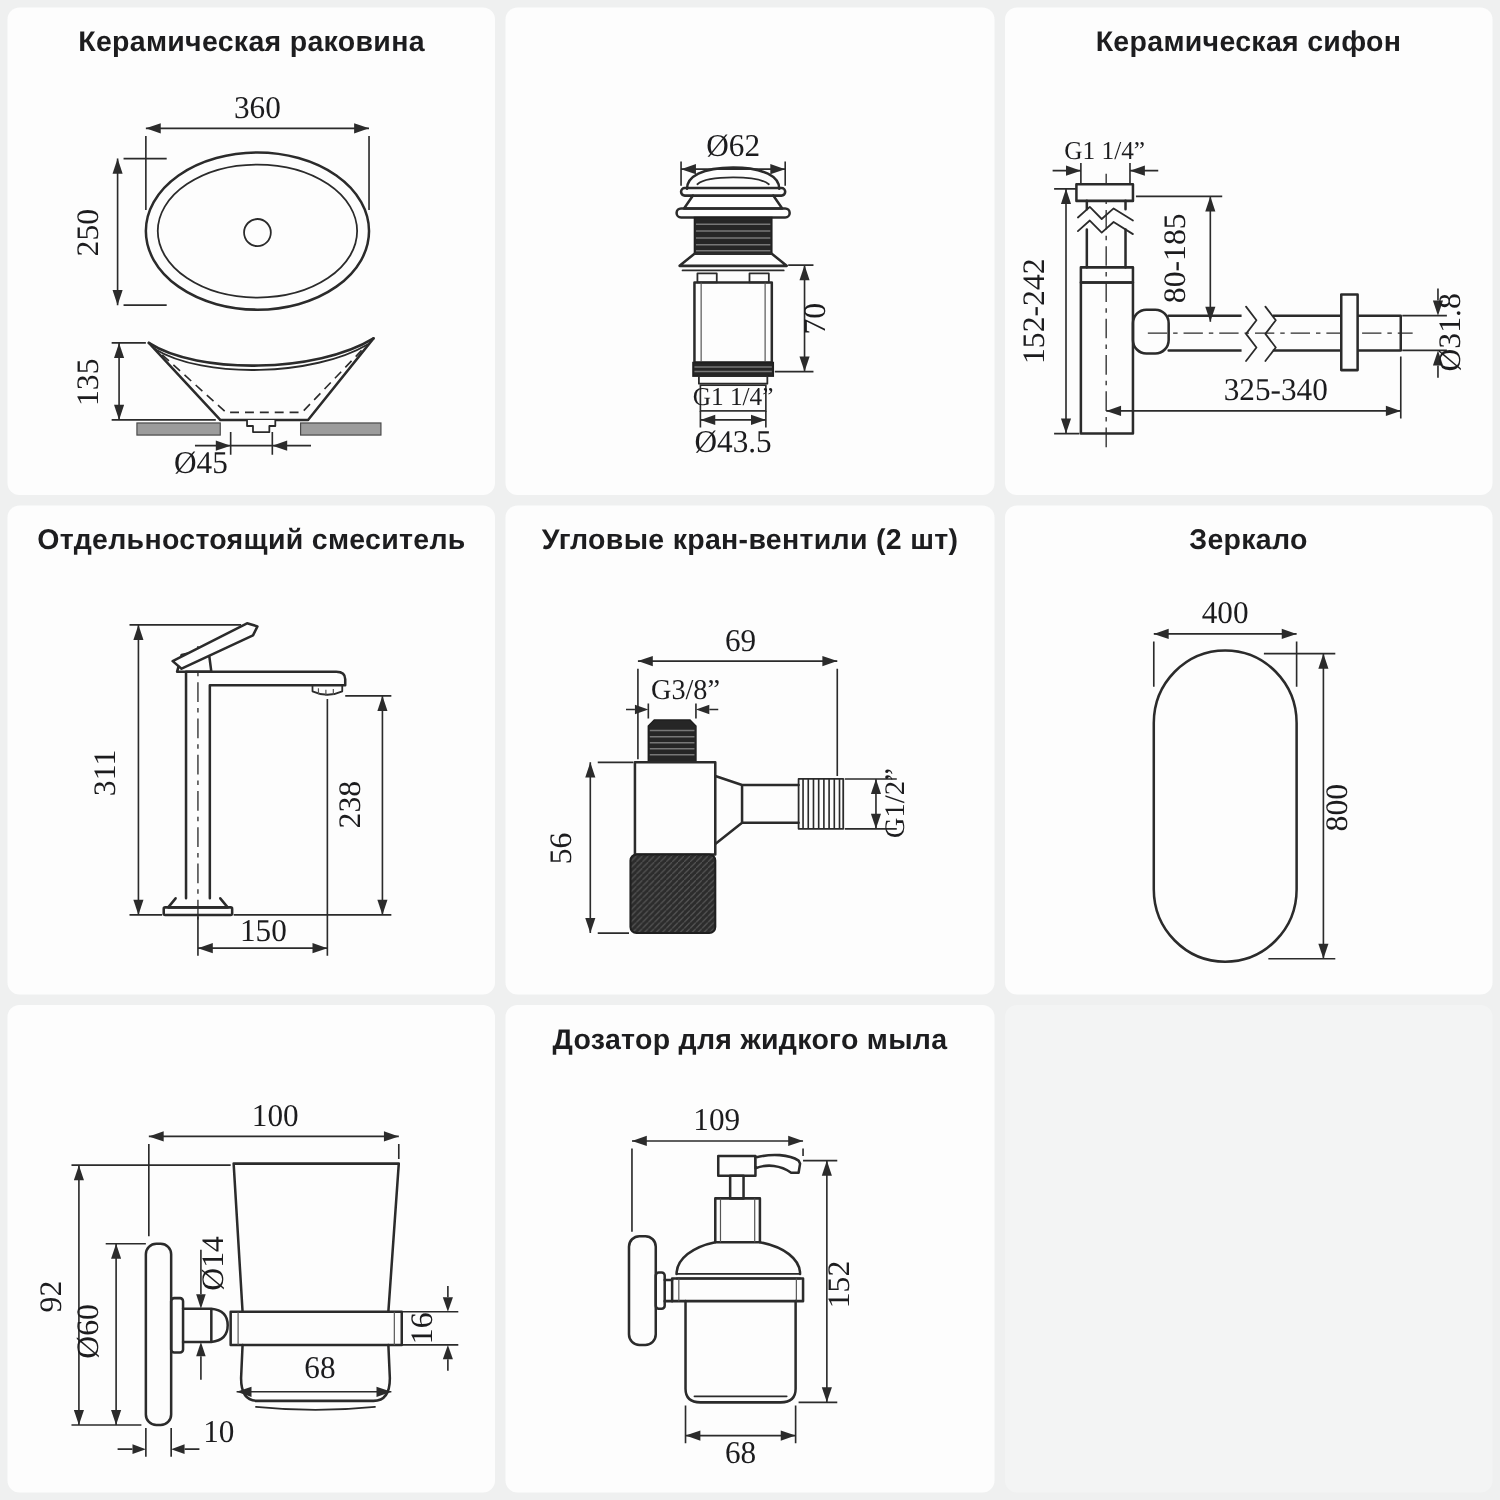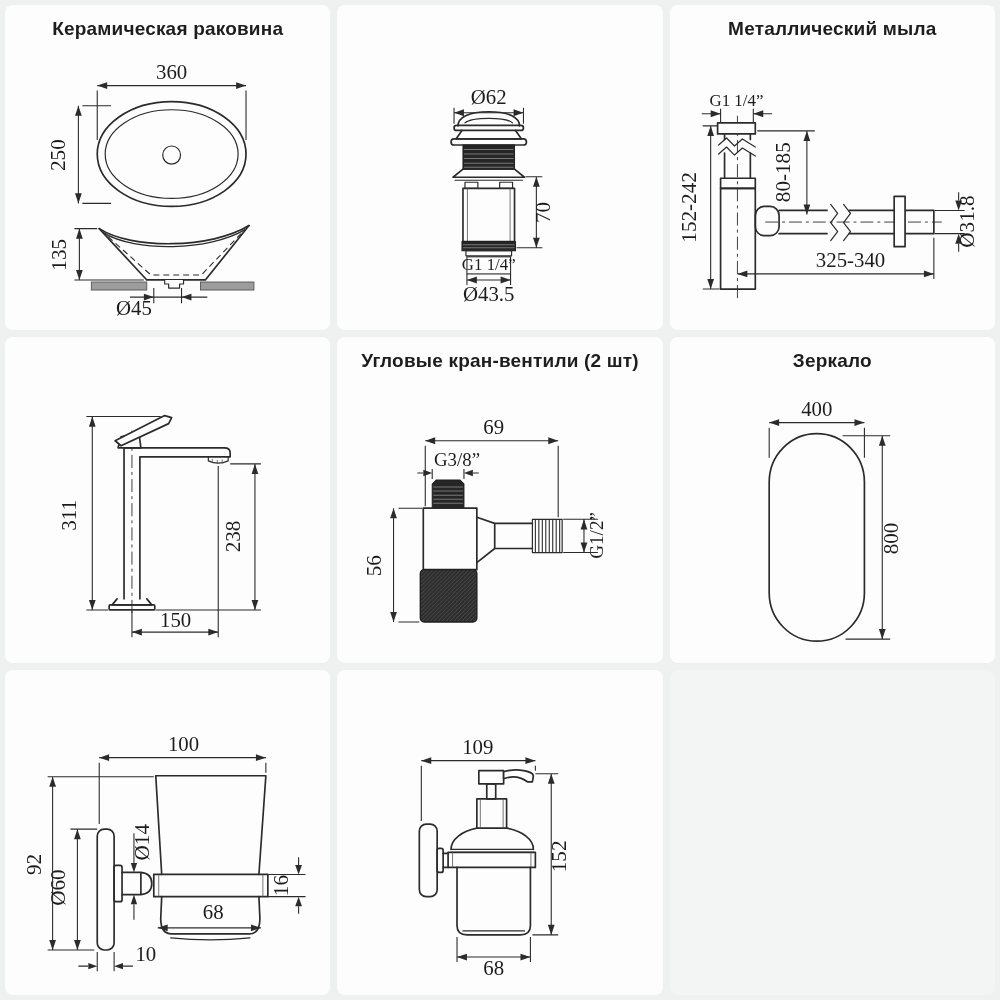--- a/index.html
+++ b/index.html
@@ -112,21 +112,21 @@
         <text class="dim sm" x="153" y="263">G1 1/4”</text>
         <path class="d" d="M131,267 V278 M175,267 V278 M131,273 H175"></path>
         <polygon class="ar" points="131,273 141,269.6 141,276.4"></polygon>
         <polygon class="ar" points="175,273 165,269.6 165,276.4"></polygon>
         <text class="dim" x="153" y="294">Ø43.5</text>
       </g>
     </svg>
   </div>
 
   <div class="card">
-    <div class="title">Металлический мыла</div>
+    <div class="title">Керамическая сифон</div>
     <svg class="draw" viewBox="0 0 328 323" preserveAspectRatio="none">
       <g>
         <path class="cl" d="M68,110 V293"></path>
         <rect class="o wh" x="48" y="117" width="38" height="11"></rect>
         <path class="o" d="M55,128 V133.5 M55,147 V172 M81,128 V133.5 M81,147 V172"></path>
         <path class="o2" d="M49,139 L57,132 L65,140 L73,133 L86,141 M49,148 L57,141 L65,149 L73,142 L86,150"></path>
         <rect class="o" x="51" y="172" width="35" height="10"></rect>
         <rect class="o" x="51" y="182" width="35" height="100"></rect>
         <rect class="o" x="86" y="200" width="24" height="29" rx="9"></rect>
         <path class="o" d="M110,204 H160 M178,204 H266 M110,227 H160 M178,227 H266 M266,204 V227"></path>
@@ -162,20 +162,21 @@
       <g>
         <path class="d" d="M266,231 V272 M68,267 H266"></path>
         <polygon class="ar" points="68,267 78,263.6 78,270.4"></polygon>
         <polygon class="ar" points="266,267 256,263.6 256,270.4"></polygon>
         <text class="dim" x="182" y="260">325-340</text>
       </g>
     </svg>
   </div>
 
   <div class="card">
+    <div class="title">Отдельностоящий смеситель</div>
     <svg class="draw" viewBox="0 0 328 323" preserveAspectRatio="none">
       <g>
         <path class="cl" d="M128,93 V276"></path>
         <path class="o wh" d="M114,110 L117,99 L135,95 L137,110 Z"></path>
         <path class="o wh" d="M111,103 L161,78 L168,80 L165,86 L117,108 Z"></path>
         <path class="o" d="M120,260 V110 H221 Q227,110 227,115 V119 H136 V260"></path>
         <path class="o2" d="M205,119 V123 Q215,127.5 225,123 V119"></path>
         <path class="in" d="M209,121 V125 M214,122 V126 M219,121.5 V125.5"></path>
         <path class="o" d="M113,260 L108,266 H148 L143,260"></path>
         <rect class="o" x="105" y="266" width="46" height="5" rx="1"></rect>
@@ -318,20 +319,21 @@
       <g>
         <path class="d" d="M93,280 V299 M110,280 V299 M74,294 H84 M119,294 H129"></path>
         <polygon class="ar" points="93,294 84,290.8 84,297.2"></polygon>
         <polygon class="ar" points="110,294 119,290.8 119,297.2"></polygon>
         <text class="dim" x="142" y="289">10</text>
       </g>
     </svg>
   </div>
 
   <div class="card">
+    <div class="title">Дозатор для жидкого мыла</div>
     <svg class="draw" viewBox="0 0 328 323" preserveAspectRatio="none">
       <g>
         <rect class="o" x="143" y="100" width="25" height="13"></rect>
         <path class="o wh" d="M168,101 C179,98 191,99 197,103 L198,105 L197,111 L192,111 C185,106 176,105 168,108 Z"></path>
         <rect class="o" x="151" y="113" width="9" height="15"></rect>
         <rect class="o" x="141" y="128" width="30" height="29"></rect>
         <path class="in" d="M144.5,128 V157 M167.5,128 V157"></path>
         <path class="o" d="M141,157 C126,160 115,168 115,178 M171,157 C187,160 198,168 198,178"></path>
         <path class="o2" d="M115,178 H198 M115,181 H198"></path>
         <rect class="o" x="112" y="181" width="88" height="15"></rect>

